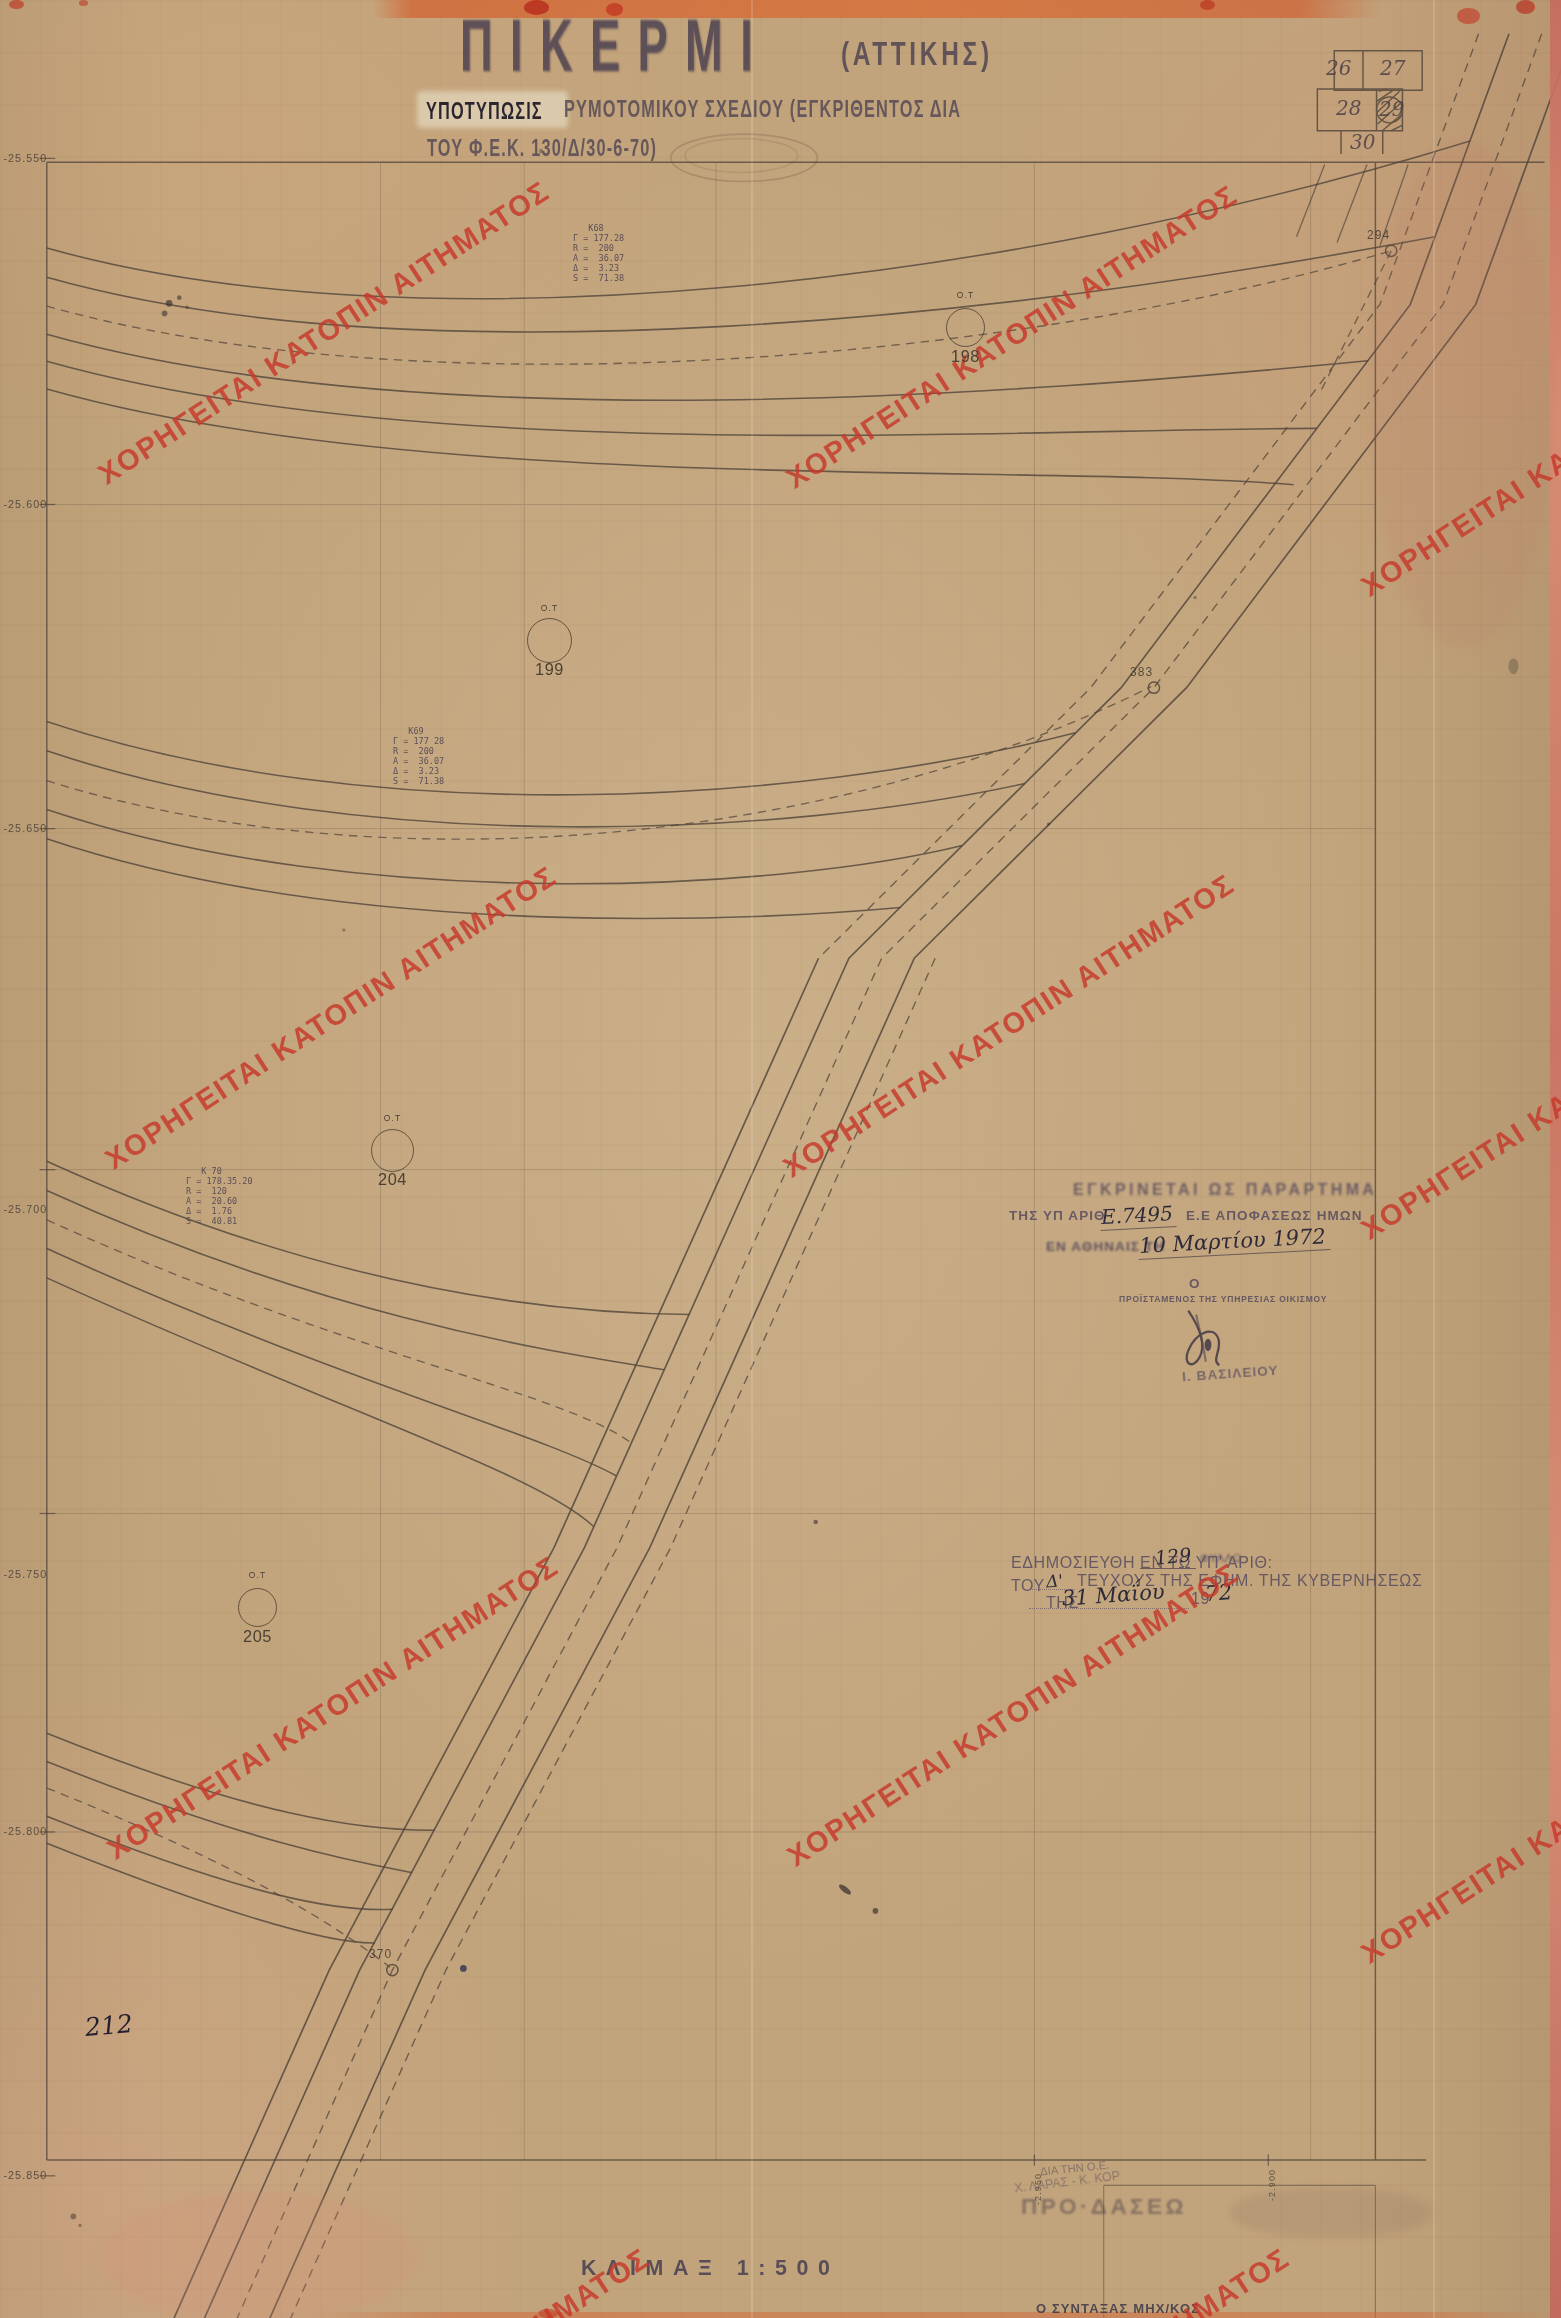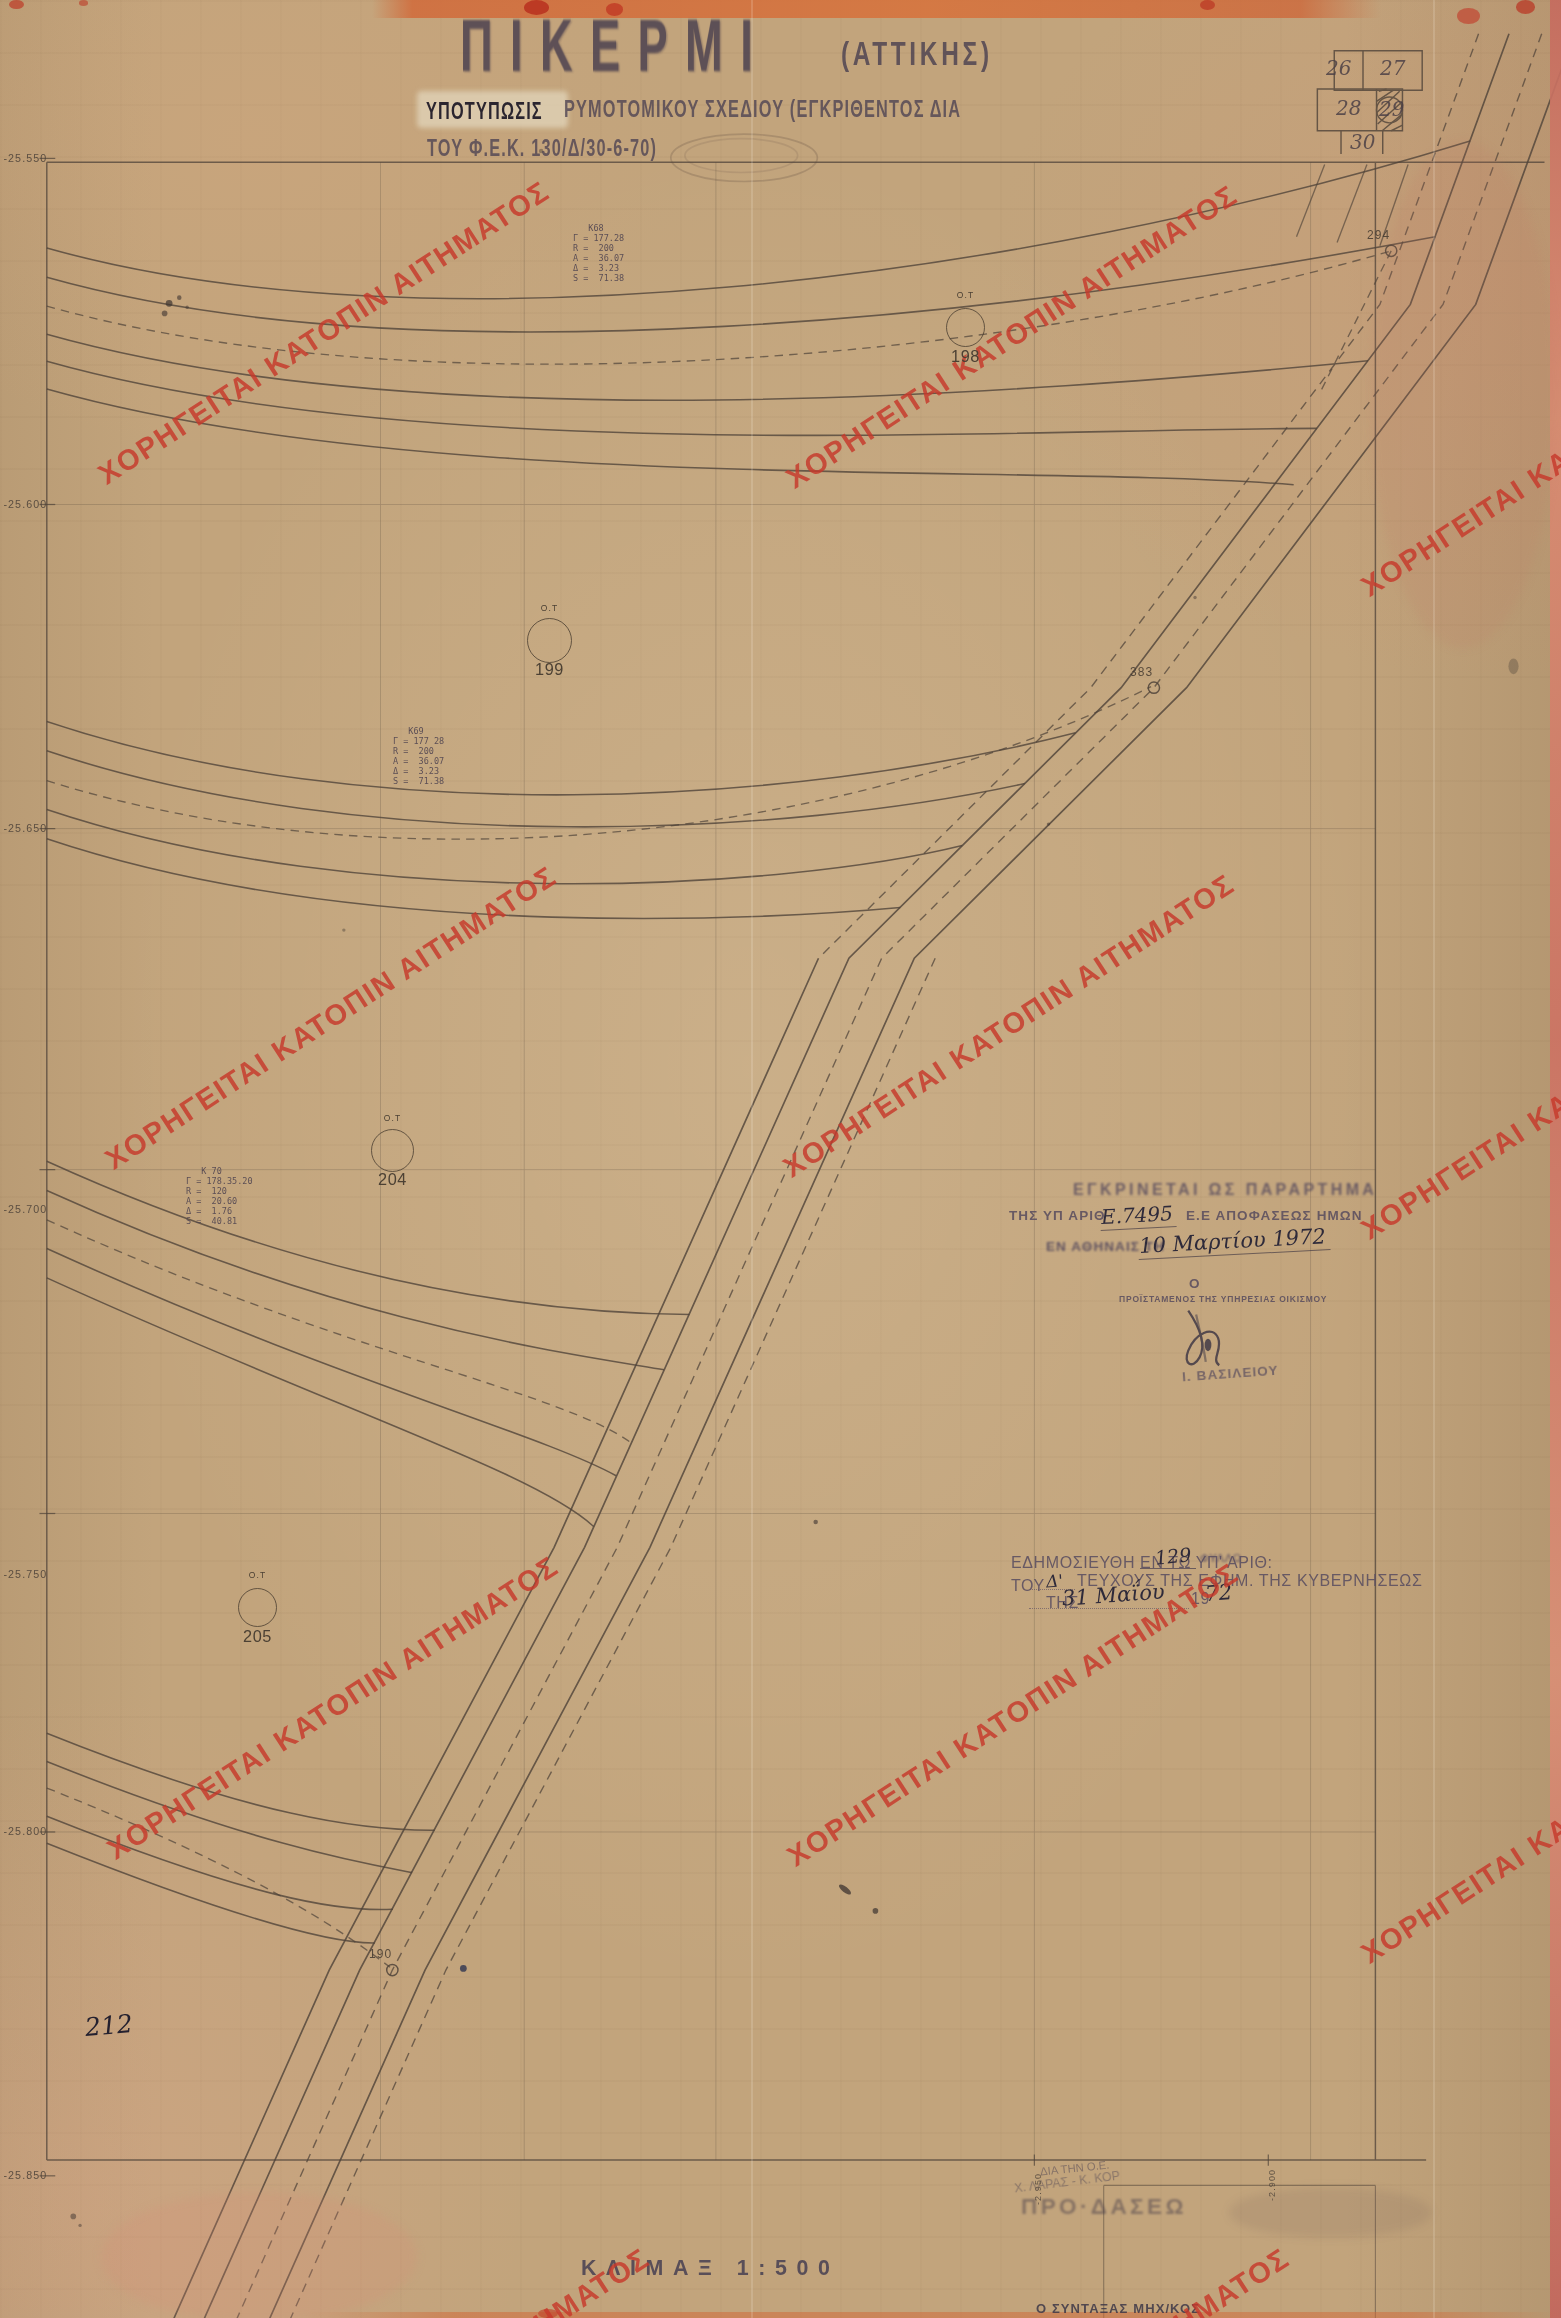--- a/index.html
+++ b/index.html
@@ -328,16 +328,16 @@
 Δ =  3.23
 S =  71.38</div>
       <div class="abs curve-table" style="left: 186px; top: 1166px;">   K 70
 Γ = 178.35.20
 R =  120
 A =  20.60
 Δ =  1.76
 S =  40.81</div>
       <div class="abs pt-label" style="left: 1367px; top: 228px;">294</div>
       <div class="abs pt-label" style="left: 1130px; top: 665px;">383</div>
-      <div class="abs pt-label" style="left: 369px; top: 1947px;">190</div>
+      <div class="abs pt-label" style="left: 369px; top: 1947px;">370</div>
     </div>
 </div>
 
 
 </body></html>

